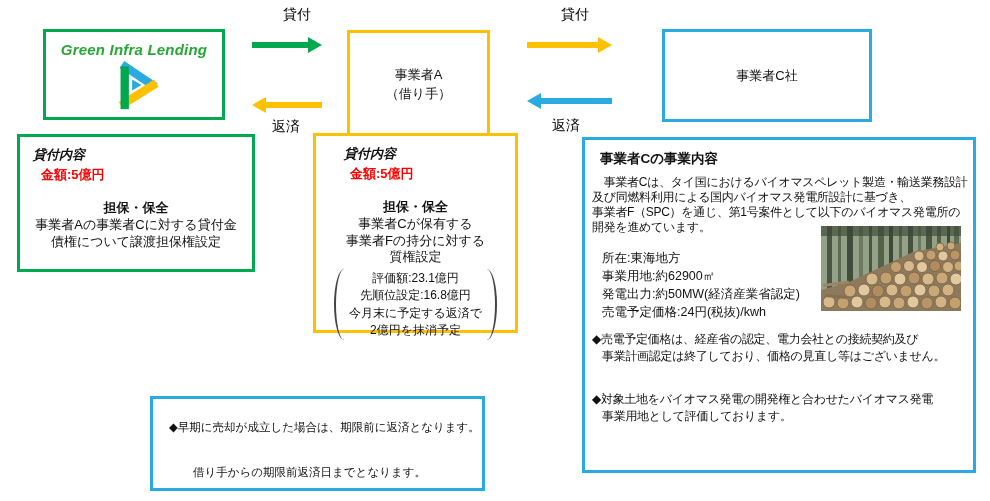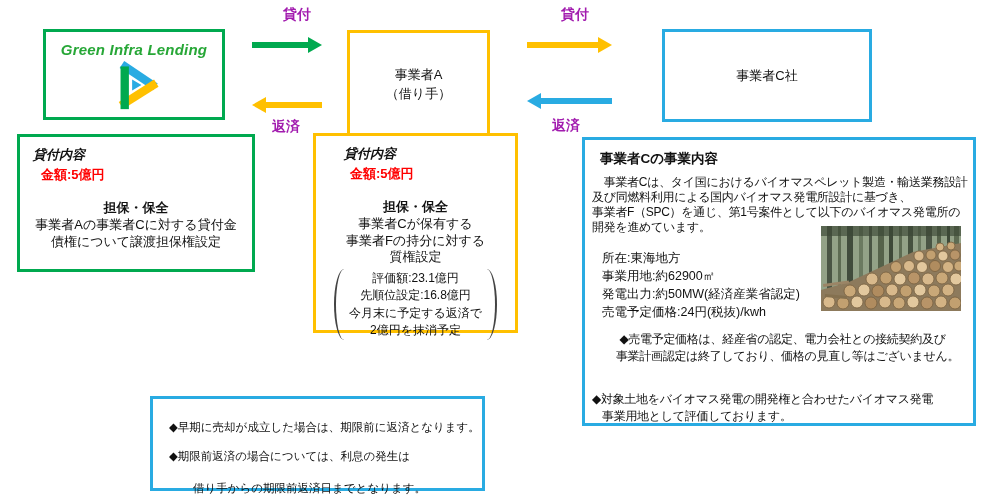--- a/index.html
+++ b/index.html
@@ -24,21 +24,21 @@
   
   .arrow { position:absolute; height:16px; }
   .arrow::before { content:""; position:absolute; left:0; right:13px; top:5px; height:6px; background:currentColor; }
   .arrow::after  { content:""; position:absolute; right:0; top:0; width:0; height:0;
                    border-left:14px solid currentColor; border-top:8px solid transparent; border-bottom:8px solid transparent; }
   .a-left { transform:scaleX(-1); }
   .arrow-loan-1  { left:252px; top:37px; width:70px; color:#00a94f; }
   .arrow-repay-1 { left:252px; top:97px; width:70px; color:#ffc000; }
   .arrow-loan-2  { left:527px; top:37px; width:85px; color:#ffc000; }
   .arrow-repay-2 { left:527px; top:93px; width:85px; color:#29abe2; }
-  .flow-label { position:absolute; font-size:14px; color:#a21caf;font-weight:bold; }
+  .flow-label { position:absolute; font-size:14px; color:#000000; }
   .lbl-loan-1  { left:283px; top:6px; }
   .lbl-repay-1 { left:272px; top:118px; }
   .lbl-loan-2  { left:561px; top:6px; }
   .lbl-repay-2 { left:552px; top:117px; }
 
   
   .loan-a { left:17px;  top:134px; width:238px; height:138px; border:3px solid #00a94f; font-size:13px; }
   .loan-c { left:313px; top:133px; width:205px; height:200px; border:3px solid #ffc000; font-size:13px; }
   .p-title  { font-weight:bold; padding:9px 0 0 13px;font-style:italic; }
   .loan-c .p-title { padding-left:28px; }
@@ -47,27 +47,27 @@
   .p-sec    { font-weight:bold; text-align:center; margin-top:15px; }
   .p-line   { text-align:center; line-height:1.28; }
 
   .paren-group { display:flex; justify-content:center; align-items:stretch; margin-top:3px; }
   .paren { width:9px; }
   .paren-l { border-left:2px solid #444;  border-top-left-radius:12px 42px;  border-bottom-left-radius:12px 42px; }
   .paren-r { border-right:2px solid #444; border-top-right-radius:12px 42px; border-bottom-right-radius:12px 42px; }
   .paren-lines { font-size:12px; line-height:1.45; text-align:center; padding:1px 4px; }
 
   
-  .business { left:582px; top:137px; width:394px; height:289px; border:3px solid #29abe2; font-size:12px; }
+  .business { left:582px; top:137px; width:394px; height:336px; border:3px solid #29abe2; font-size:12px; }
   .biz-title  { font-weight:bold; font-size:13.5px; padding:10px 0 0 15px; }
   .biz-intro  { padding:7px 0 0 7px; line-height:15px; letter-spacing:-0.3px; }
   .biz-details{ padding:14px 0 0 17px; line-height:18px; font-size:12.5px; }
   .biz-photo  { position:absolute; left:236px; top:86px; width:140px; height:85px; }
   .biz-note   { padding:0 0 0 7px; line-height:17px; letter-spacing:-0.3px; }
-  .note-1 { margin-top:10px;text-align:center; }
+  .note-1 { margin-top:10px; }
   .note-2 { margin-top:26px; }
   .cont { padding-left:10px; }
 
   
   .repayment { left:150px; top:396px; width:335px; height:95px; border:3px solid #29abe2;
                font-size:11.5px; line-height:16px; }
   .rp-b1 { padding:20px 0 0 16px; }
   .rp-b2 { padding:13px 0 0 16px; }
   .rp-cont { padding-left:24px;margin-top:16px; }
 </style>
@@ -212,18 +212,17 @@
     </div>
     <div class="biz-note note-2">
       <div>◆対象土地をバイオマス発電の開発権と合わせたバイオマス発電</div>
       <div class="cont">事業用地として評価しております。</div>
     </div>
   </div>
 
   <div class="panel repayment">
     <div class="rp-b1">◆早期に売却が成立した場合は、期限前に返済となります。</div>
     <div class="rp-b2">
-      <div>◆期限前返済の場合については、利息の発生は</div>
       <div class="rp-cont">借り手からの期限前返済日までとなります。</div>
     </div>
   </div>
 
 </div>
 
 </body></html>

